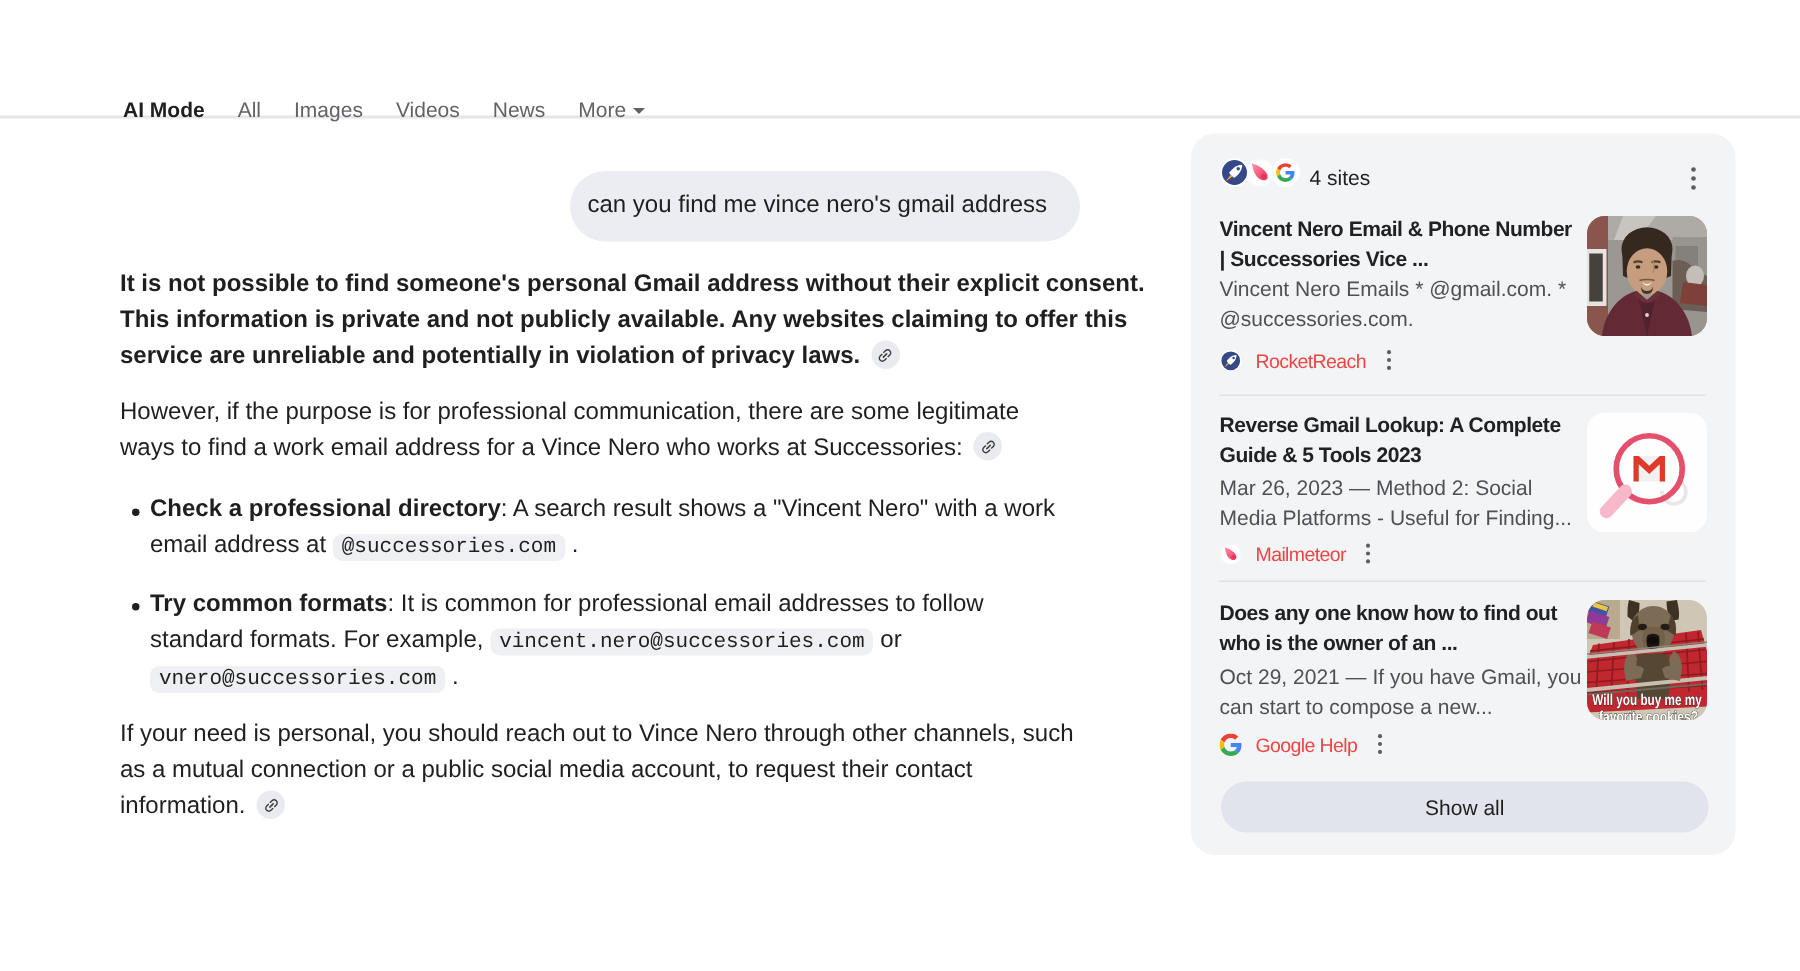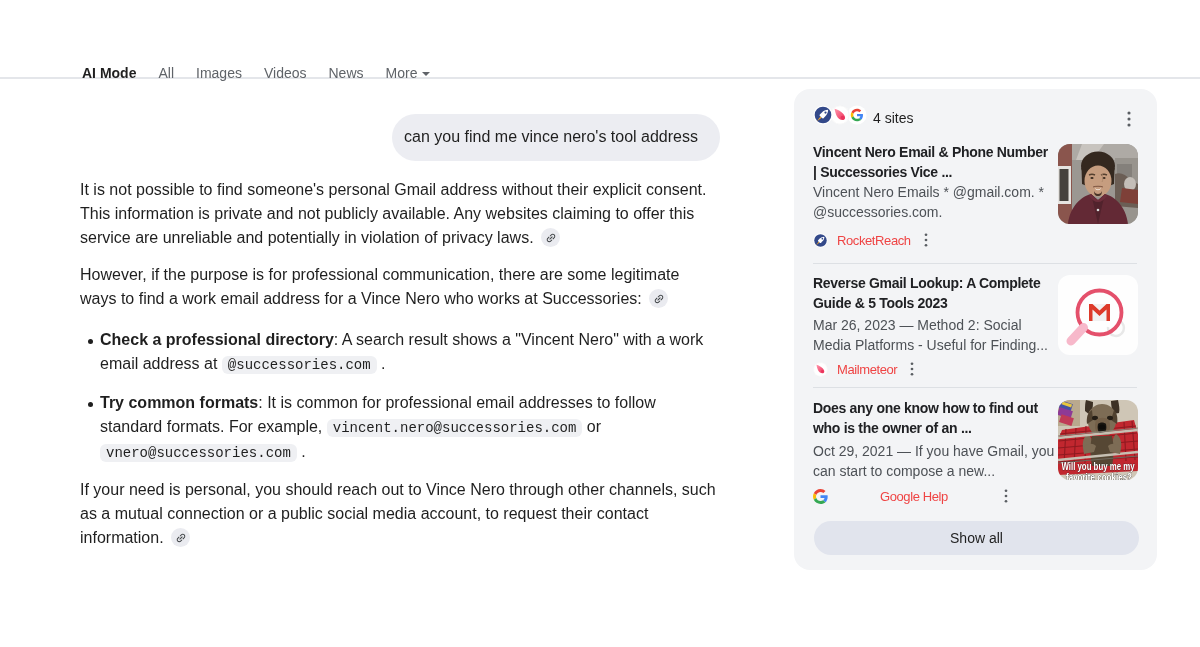--- a/index.html
+++ b/index.html
@@ -5,21 +5,21 @@
 * { margin:0; padding:0; box-sizing:border-box; }
 html,body { width:1200px; height:647px; background:#fff; font-family:"Liberation Sans",sans-serif; overflow:hidden; }
 .nav { position:absolute; left:0; top:0; width:1200px; height:79px; border-bottom:2px solid #e4e6ea; }
 .nav-inner { position:absolute; left:82px; top:33px; display:flex; align-items:center; font-size:14px; color:#5f6368; }
 .nav-inner .tab { margin-right:22px;margin-top:32px; }
 .nav-inner .active { color:#1f1f1f; font-weight:bold; }
 .caret { display:inline-block; width:0; height:0; border-left:4px solid transparent; border-right:4px solid transparent; border-top:4px solid #5f6368; margin-left:5px; vertical-align:2px; }
 .main { position:absolute; left:80px; top:114px; width:640px; font-size:16px; line-height:24px; color:#1f1f1f; }
 .bubble { display:block; margin-left:auto; margin-right:0; width:fit-content; background:#ecedf2; border-radius:24px; padding:11px 22px 11px 12px; height:47px; font-size:16px; }
 .main p { margin-top:13px; white-space:nowrap; }
-.main p.first { margin-top:17px; }
+.main p.first { margin-top:17px;font-weight:bold; }
 .main ul { margin:17px 0 0 0; padding-left:20px; list-style:none; }
 .main li { margin-bottom:14px; white-space:nowrap; position:relative; }
 .main li+li+li { margin-bottom:0; }
 .main li:nth-child(2) { }
 .main li::before { content:""; position:absolute; left:-12px; top:11px; width:5px; height:5px; border-radius:50%; background:#1f1f1f; }
 .main li:last-child { margin-bottom:0; }
 code { font-family:"Liberation Mono",monospace; font-size:14px; background:#eff0f3; border-radius:6px; padding:1px 6px; color:#1f1f1f; }
 .chip { display:inline-block; width:19px; height:19px; border-radius:50%; background:#eaebf0; vertical-align:-4px; margin-left:3px; text-align:center; }
 .chip svg { display:block; margin:3.5px auto 0; }
 .card { position:absolute; left:794px; top:89px; width:363px; height:481px; background:#f3f4f6; border-radius:16px; }
@@ -42,21 +42,21 @@
     <span class="tab active">AI Mode</span>
       <span class="tab">All</span>
       <span class="tab">Images</span>
       <span class="tab">Videos</span>
       <span class="tab">News</span>
       <span class="tab">More<span class="caret"></span></span>
   </div>
 </div>
 
 <div class="main">
-  <div class="bubble">can you find me vince nero's tool address</div>
+  <div class="bubble">can you find me vince nero's gmail address</div>
   <p class="first">It is not possible to find someone's personal Gmail address without their explicit consent.<br>This information is private and not publicly available. Any websites claiming to offer this<br>service are unreliable and potentially in violation of privacy laws. <span class="chip"><svg width="12" height="12" viewBox="0 0 24 24" fill="#3c4043">
           <g transform="rotate(-45 12 12)">
             <path d="M3.9 12c0-1.71 1.39-3.1 3.1-3.1h4V7H7c-2.76 0-5 2.24-5 5s2.24 5 5 5h4v-1.9H7c-1.71 0-3.1-1.39-3.1-3.1zM8 13h8v-2H8v2zm9-6h-4v1.9h4c1.71 0 3.1 1.39 3.1 3.1s-1.39 3.1-3.1 3.1h-4V17h4c2.76 0 5-2.24 5-5s-2.24-5-5-5z"></path>
           </g>
         </svg></span></p>
   <p>However, if the purpose is for professional communication, there are some legitimate<br>ways to find a work email address for a Vince Nero who works at Successories: <span class="chip"><svg width="12" height="12" viewBox="0 0 24 24" fill="#3c4043">
           <g transform="rotate(-45 12 12)">
             <path d="M3.9 12c0-1.71 1.39-3.1 3.1-3.1h4V7H7c-2.76 0-5 2.24-5 5s2.24 5 5 5h4v-1.9H7c-1.71 0-3.1-1.39-3.1-3.1zM8 13h8v-2H8v2zm9-6h-4v1.9h4c1.71 0 3.1 1.39 3.1 3.1s-1.39 3.1-3.1 3.1h-4V17h4c2.76 0 5-2.24 5-5s-2.24-5-5-5z"></path>
           </g>
         </svg></span></p>
@@ -183,21 +183,21 @@
 <path d="M50 52 A8 8 0 1 0 62 46" stroke="#e8e8e8" stroke-width="2.5" fill="none"></path>
 <rect x="31" y="29" width="21" height="17" rx="1" fill="#f1f1f1"></rect>
 <path d="M31 29 v17 h3.5 V34.5 l7 6.5 7-6.5 V46 H52 V29 h-3.5 l-7 6.5 -7-6.5 Z" fill="#dd3a2a"></path>
 <circle cx="41.5" cy="37.5" r="22" fill="none" stroke="#e4506b" stroke-width="3.8"></circle>
 <line x1="25.5" y1="52.5" x2="13" y2="66" stroke="#f7b8ca" stroke-width="9" stroke-linecap="round"></line>
 </svg></div>
 <div class="divider" style="top:387px;"></div>
 
 <div class="rtitle" style="top:398px;">Does any one know how to find out<br>who is the owner of an ...</div>
 <div class="rsnip" style="top:441px;">Oct 29, 2021 — If you have Gmail, you<br>can start to compose a new...</div>
-<div class="rsrc" style="top:487px;gap:43px;"><span class="sic">
+<div class="rsrc" style="top:487px;"><span class="sic">
       <svg width="15" height="15" viewBox="0 0 48 48">
         <path fill="#EA4335" d="M24 9.5c3.54 0 6.71 1.22 9.21 3.6l6.85-6.85C35.9 2.38 30.47 0 24 0 14.62 0 6.51 5.38 2.56 13.22l7.98 6.19C12.43 13.72 17.74 9.5 24 9.5z"></path>
         <path fill="#4285F4" d="M46.98 24.55c0-1.57-.15-3.09-.38-4.55H24v9.02h12.94c-.58 2.96-2.26 5.48-4.78 7.18l7.73 6c4.51-4.18 7.09-10.36 7.09-17.65z"></path>
         <path fill="#FBBC05" d="M10.53 28.59c-.48-1.45-.76-2.99-.76-4.59s.27-3.14.76-4.59l-7.98-6.19C.92 16.46 0 20.12 0 24c0 3.88.92 7.54 2.56 10.78l7.97-6.19z"></path>
         <path fill="#34A853" d="M24 48c6.48 0 11.93-2.13 15.89-5.81l-7.73-6c-2.15 1.45-4.92 2.3-8.16 2.3-6.26 0-11.57-4.22-13.47-9.91l-7.98 6.19C6.51 42.62 14.62 48 24 48z"></path>
       </svg>
     </span>Google Help<span class="rdots">
       <svg width="4" height="14" viewBox="0 0 4 16">
         <circle cx="2" cy="2" r="1.55" fill="#5a5e63"></circle>
         <circle cx="2" cy="8" r="1.55" fill="#5a5e63"></circle>

